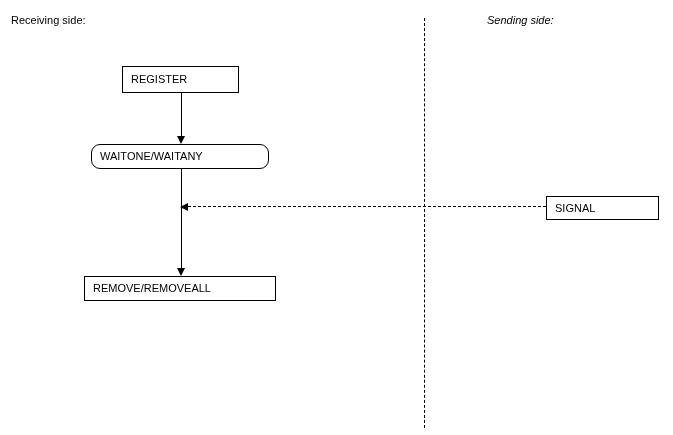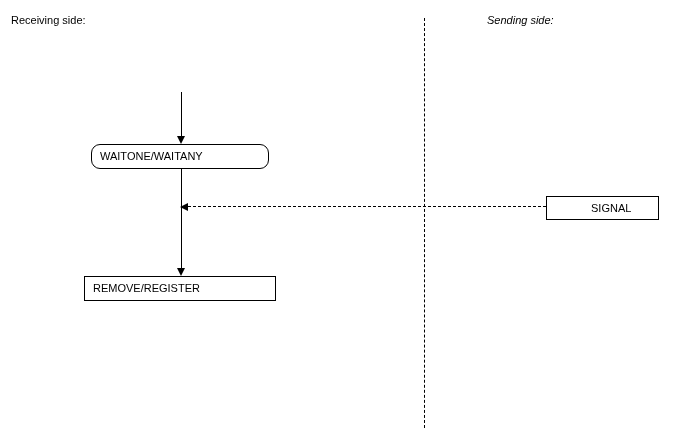--- a/index.html
+++ b/index.html
@@ -45,21 +45,21 @@
   }
   .node-box > .node-label {
     padding-left: 8px;
     font-size: 11px;
     color: #000000;
   }
 
   #box-register        { left: 122px; top: 66px;  width: 117px; height: 27px; }
   #box-wait            { left: 91px;  top: 144px; width: 178px; height: 25px; border-radius: 9px; }
   #box-remove          { left: 84px;  top: 276px; width: 192px; height: 25px; }
-  #box-signal          { left: 546px; top: 196px; width: 113px; height: 24px; padding-left: 36px; }
+  #box-signal          { left: 546px; top: 196px; width: 113px; height: 24px; }
 
   
   #divider {
     position: absolute;
     left: 424px;
     top: 18px;
     width: 0px;
     height: 410px;
     border-left: 1px dashed #000000;
   }
@@ -108,33 +108,36 @@
 <body>
 
 <div id="canvas">
 
   <div class="side-label" id="label-receiving">Receiving side:</div>
 
   <div class="side-label" id="label-sending">Sending side:</div>
 
   <div id="divider"></div>
 
+  <div class="node-box" id="box-register">
+    <span class="node-label">REGISTER</span>
+  </div>
 
   <div class="conn-v" id="conn-register-wait"></div>
   <div class="arrow-down" id="arrowhead-wait"></div>
 
   <div class="node-box" id="box-wait">
     <span class="node-label">WAITONE/WAITANY</span>
   </div>
 
   <div class="conn-v" id="conn-wait-remove"></div>
   <div class="arrow-down" id="arrowhead-remove"></div>
 
   <div class="node-box" id="box-remove">
-    <span class="node-label">REMOVE/REGISTER</span>
+    <span class="node-label">REMOVE/REMOVEALL</span>
   </div>
 
   <div id="conn-signal"></div>
   <div id="arrowhead-signal"></div>
 
   <div class="node-box" id="box-signal">
     <span class="node-label">SIGNAL</span>
   </div>
 
 </div>

